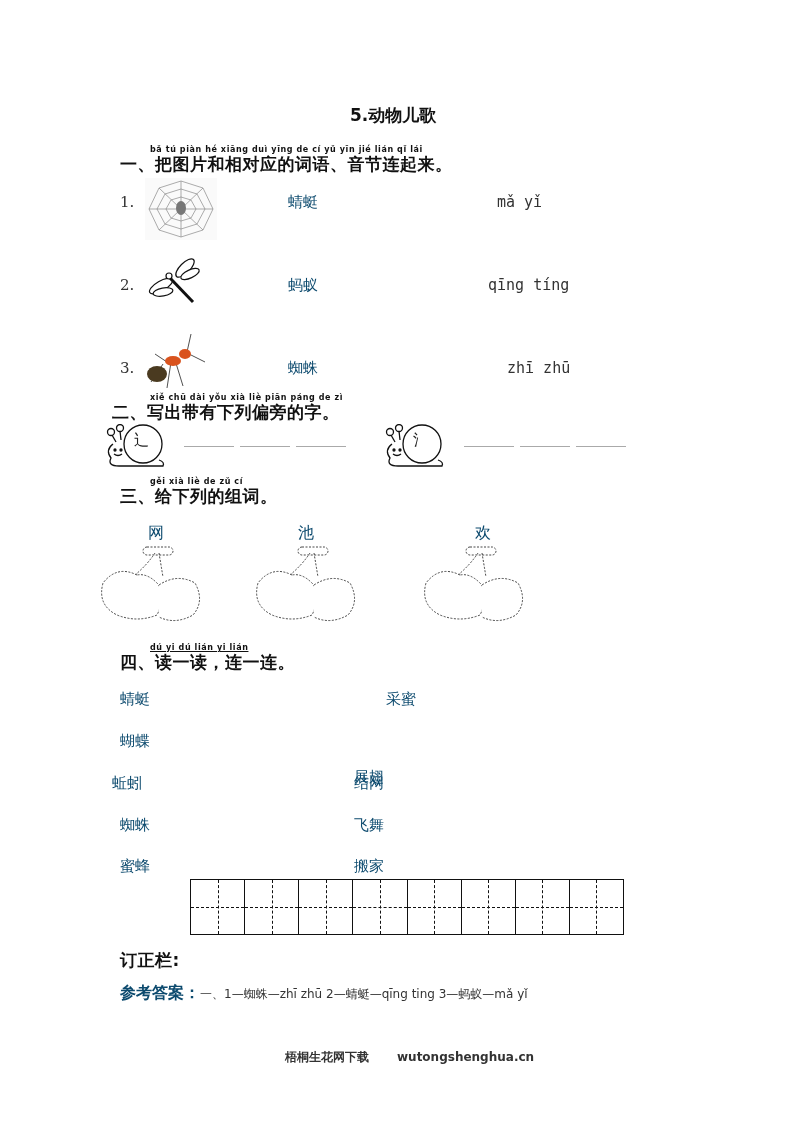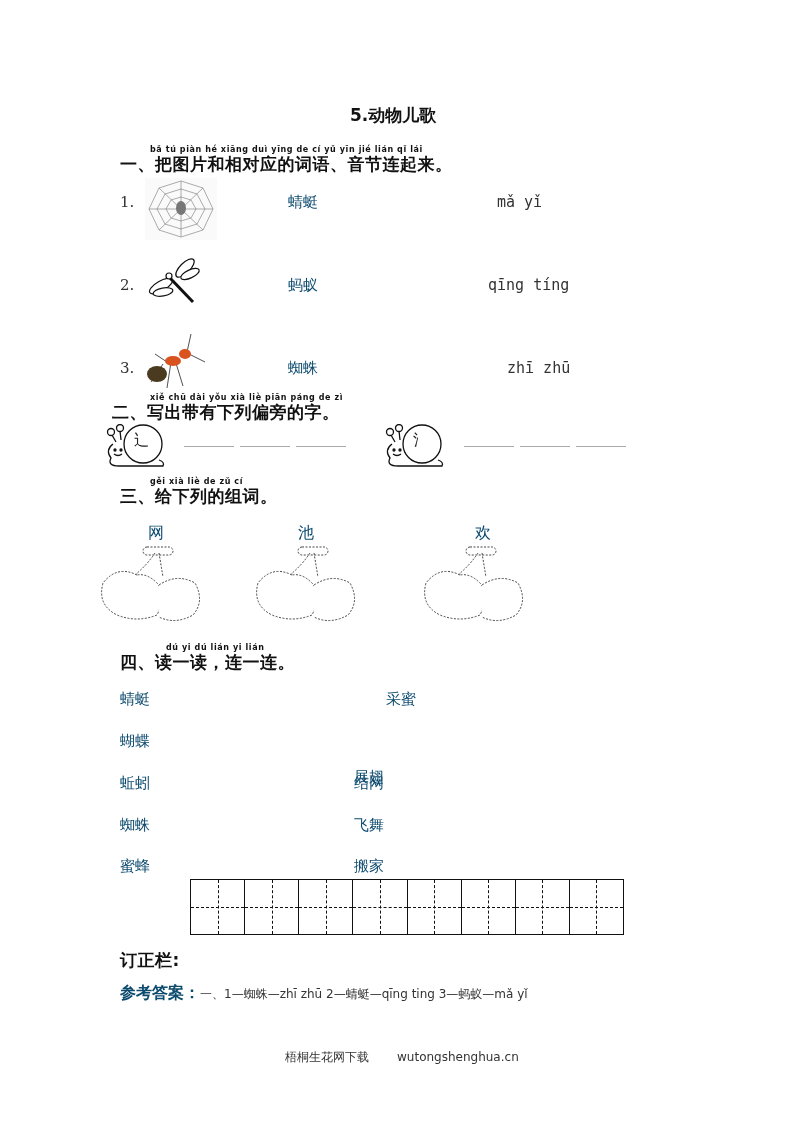--- a/index.html
+++ b/index.html
@@ -13,21 +13,21 @@
   .pin { font-family:"DejaVu Sans Mono", monospace; font-size:15px; color:#333; white-space:nowrap;padding-left:41px; }
   .num { font-size:15px; color:#333; }
   .blank { height:1px; background:#aaa; width:50px; }
   .grid { left:190px; top:879px; width:432px; height:54px; border:1.5px solid #111; display:flex; }
   .cell { flex:1; position:relative; border-right:1.5px solid #111; }
   .cell:last-child { border-right:none; }
   .cell::before { content:""; position:absolute; left:50%; top:0; bottom:0; border-left:1.2px dashed #111; }
   .cell::after { content:""; position:absolute; top:50%; left:0; right:0; border-top:1.2px dashed #111; }
   .answers { left:120px; top:983px; font-family:"DejaVu Sans", sans-serif; font-size:12px; color:#333; white-space:nowrap;}
   .answers b { font-size:16px; color:#0c4a6e; }
-  .footer { left:285px; top:1049px; font-size:12px; color:#333; white-space:nowrap; }
+  .footer { left:285px; top:1049px; font-size:12px; color:#333; white-space:nowrap;font-weight:bold; }
   .footer span + span { margin-left:28px; font-family:"DejaVu Sans", sans-serif; }
 </style>
 </head>
 <body>
 
 <div class="abs title">5.动物儿歌</div>
 
 <div class="abs py" style="left:150px;top:145px;">bǎ tú piàn hé xiāng duì yīng de cí yǔ  yīn jié lián qǐ lái</div>
 <div class="abs sec" style="left:120px;top:153px;">一、把图片和相对应的词语、音节连起来。</div>
 
@@ -161,26 +161,26 @@
     <g fill="#fff" stroke="#333" stroke-width="0.9" stroke-dasharray="2,1.5">
       <rect x="46" y="2" width="30" height="8" rx="4"></rect>
       <path d="M58 8 Q50 20 38 30"></path>
         <path d="M62 8 Q64 20 66 32"></path>
       <path d="M40 30 Q20 20 6 38 Q0 60 20 70 Q40 78 60 70 Q70 50 60 38 Q50 28 40 30Z"></path>
       <path d="M62 40 Q80 28 98 38 Q108 56 96 70 Q78 80 62 72"></path>
     </g>
   </svg>
 </div>
 
-<div class="abs py" style="left:166px;top:643px;">dú yi dú  lián yi lián</div>
+<div class="abs py" style="left:150px;top:643px;text-decoration:underline;">dú yi dú  lián yi lián</div>
 <div class="abs sec" style="left:120px;top:651px;">四、读一读，连一连。</div>
 
 <div class="abs body-txt" style="left:120px;top:690px;">蜻蜓</div>
 <div class="abs body-txt" style="left:120px;top:732px;">蝴蝶</div>
-<div class="abs body-txt" style="left:120px;top:774px;text-align:center;">蚯蚓</div>
+<div class="abs body-txt" style="left:112px;top:774px;text-align:center;">蚯蚓</div>
 <div class="abs body-txt" style="left:120px;top:816px;">蜘蛛</div>
 <div class="abs body-txt" style="left:120px;top:857px;">蜜蜂</div>
 
 <div class="abs body-txt" style="left:354px;top:690px;margin-left:32px;">采蜜</div>
 <div class="abs body-txt" style="left:354px;top:732px;margin-top:36px;">展翅</div>
 <div class="abs body-txt" style="left:354px;top:774px;">结网</div>
 <div class="abs body-txt" style="left:354px;top:816px;">飞舞</div>
 <div class="abs body-txt" style="left:354px;top:857px;">搬家</div>
 
 <div class="abs sec" style="left:120px;top:949px;">订正栏:</div>

